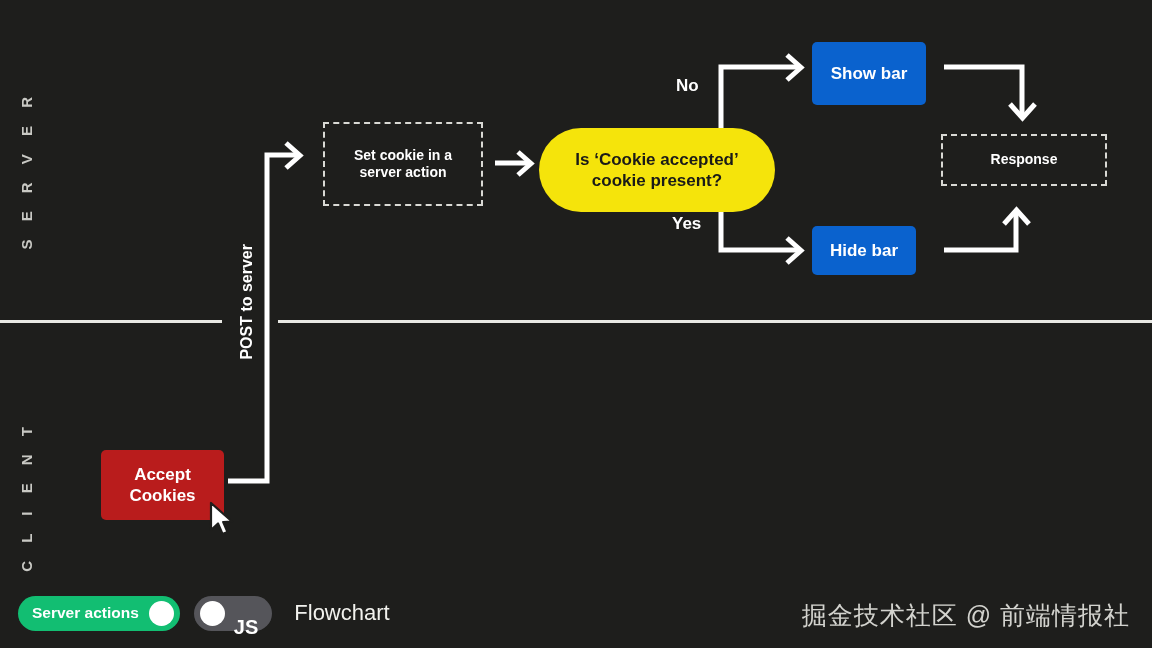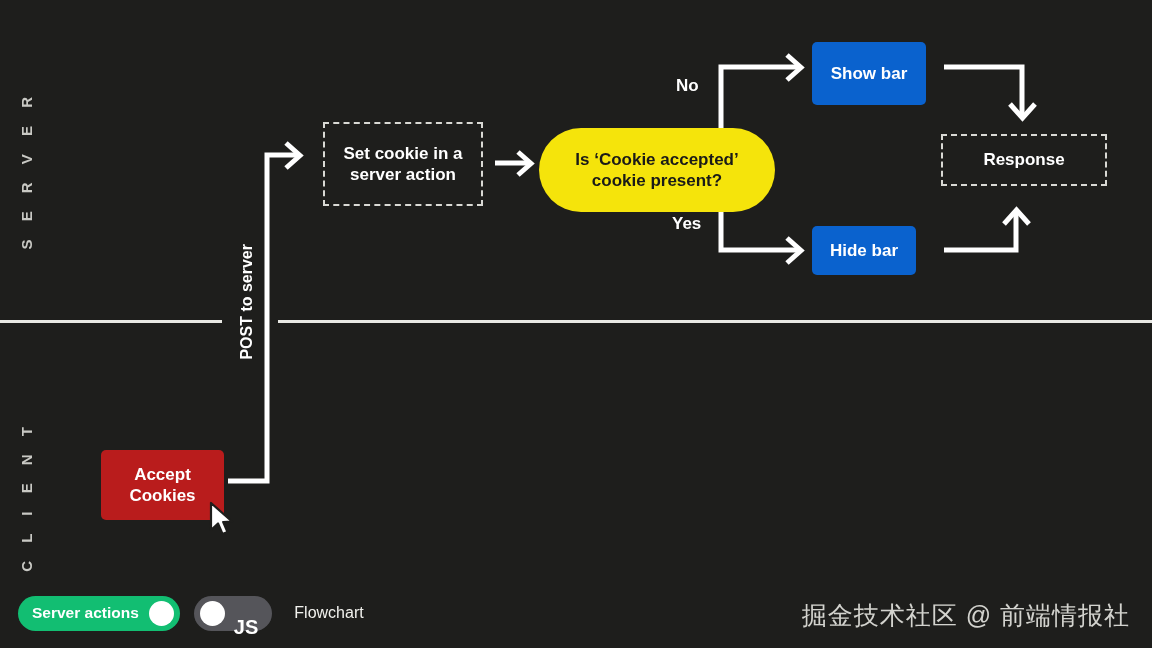--- a/index.html
+++ b/index.html
@@ -49,21 +49,21 @@
     display: flex;
     align-items: center;
     justify-content: center;
     text-align: center;
     font-weight: 700;
     line-height: 1.25;
   }
   .node-dashed {
     border: 2px dashed #D9D9D4;
     color: #FFFFFF;
-    font-size: 17px;
+    font-size: 14px;
     background: transparent;
     justify-content: center;
   }
   .node-blue {
     background: #0A62CE;
     color: #FFFFFF;
     font-size: 17px;
     border-radius: 5px;
   }
   .node-yellow {
@@ -172,21 +172,21 @@
   .knob {
     width: 25px;
     height: 25px;
     border-radius: 50%;
     background: #FFFFFF;
     flex: 0 0 auto;
   }
   #bottom-title {
     margin-left: 22px;
     color: #F2F2EE;
-    font-size: 16px;
+    font-size: 22px;
     font-weight: 400;
   }
   #watermark {
     position: absolute;
     right: 22px;
     bottom: 16px;
     color: #E3E3DE;
     font-size: 25px;
     font-weight: 400;
     letter-spacing: 1px;

